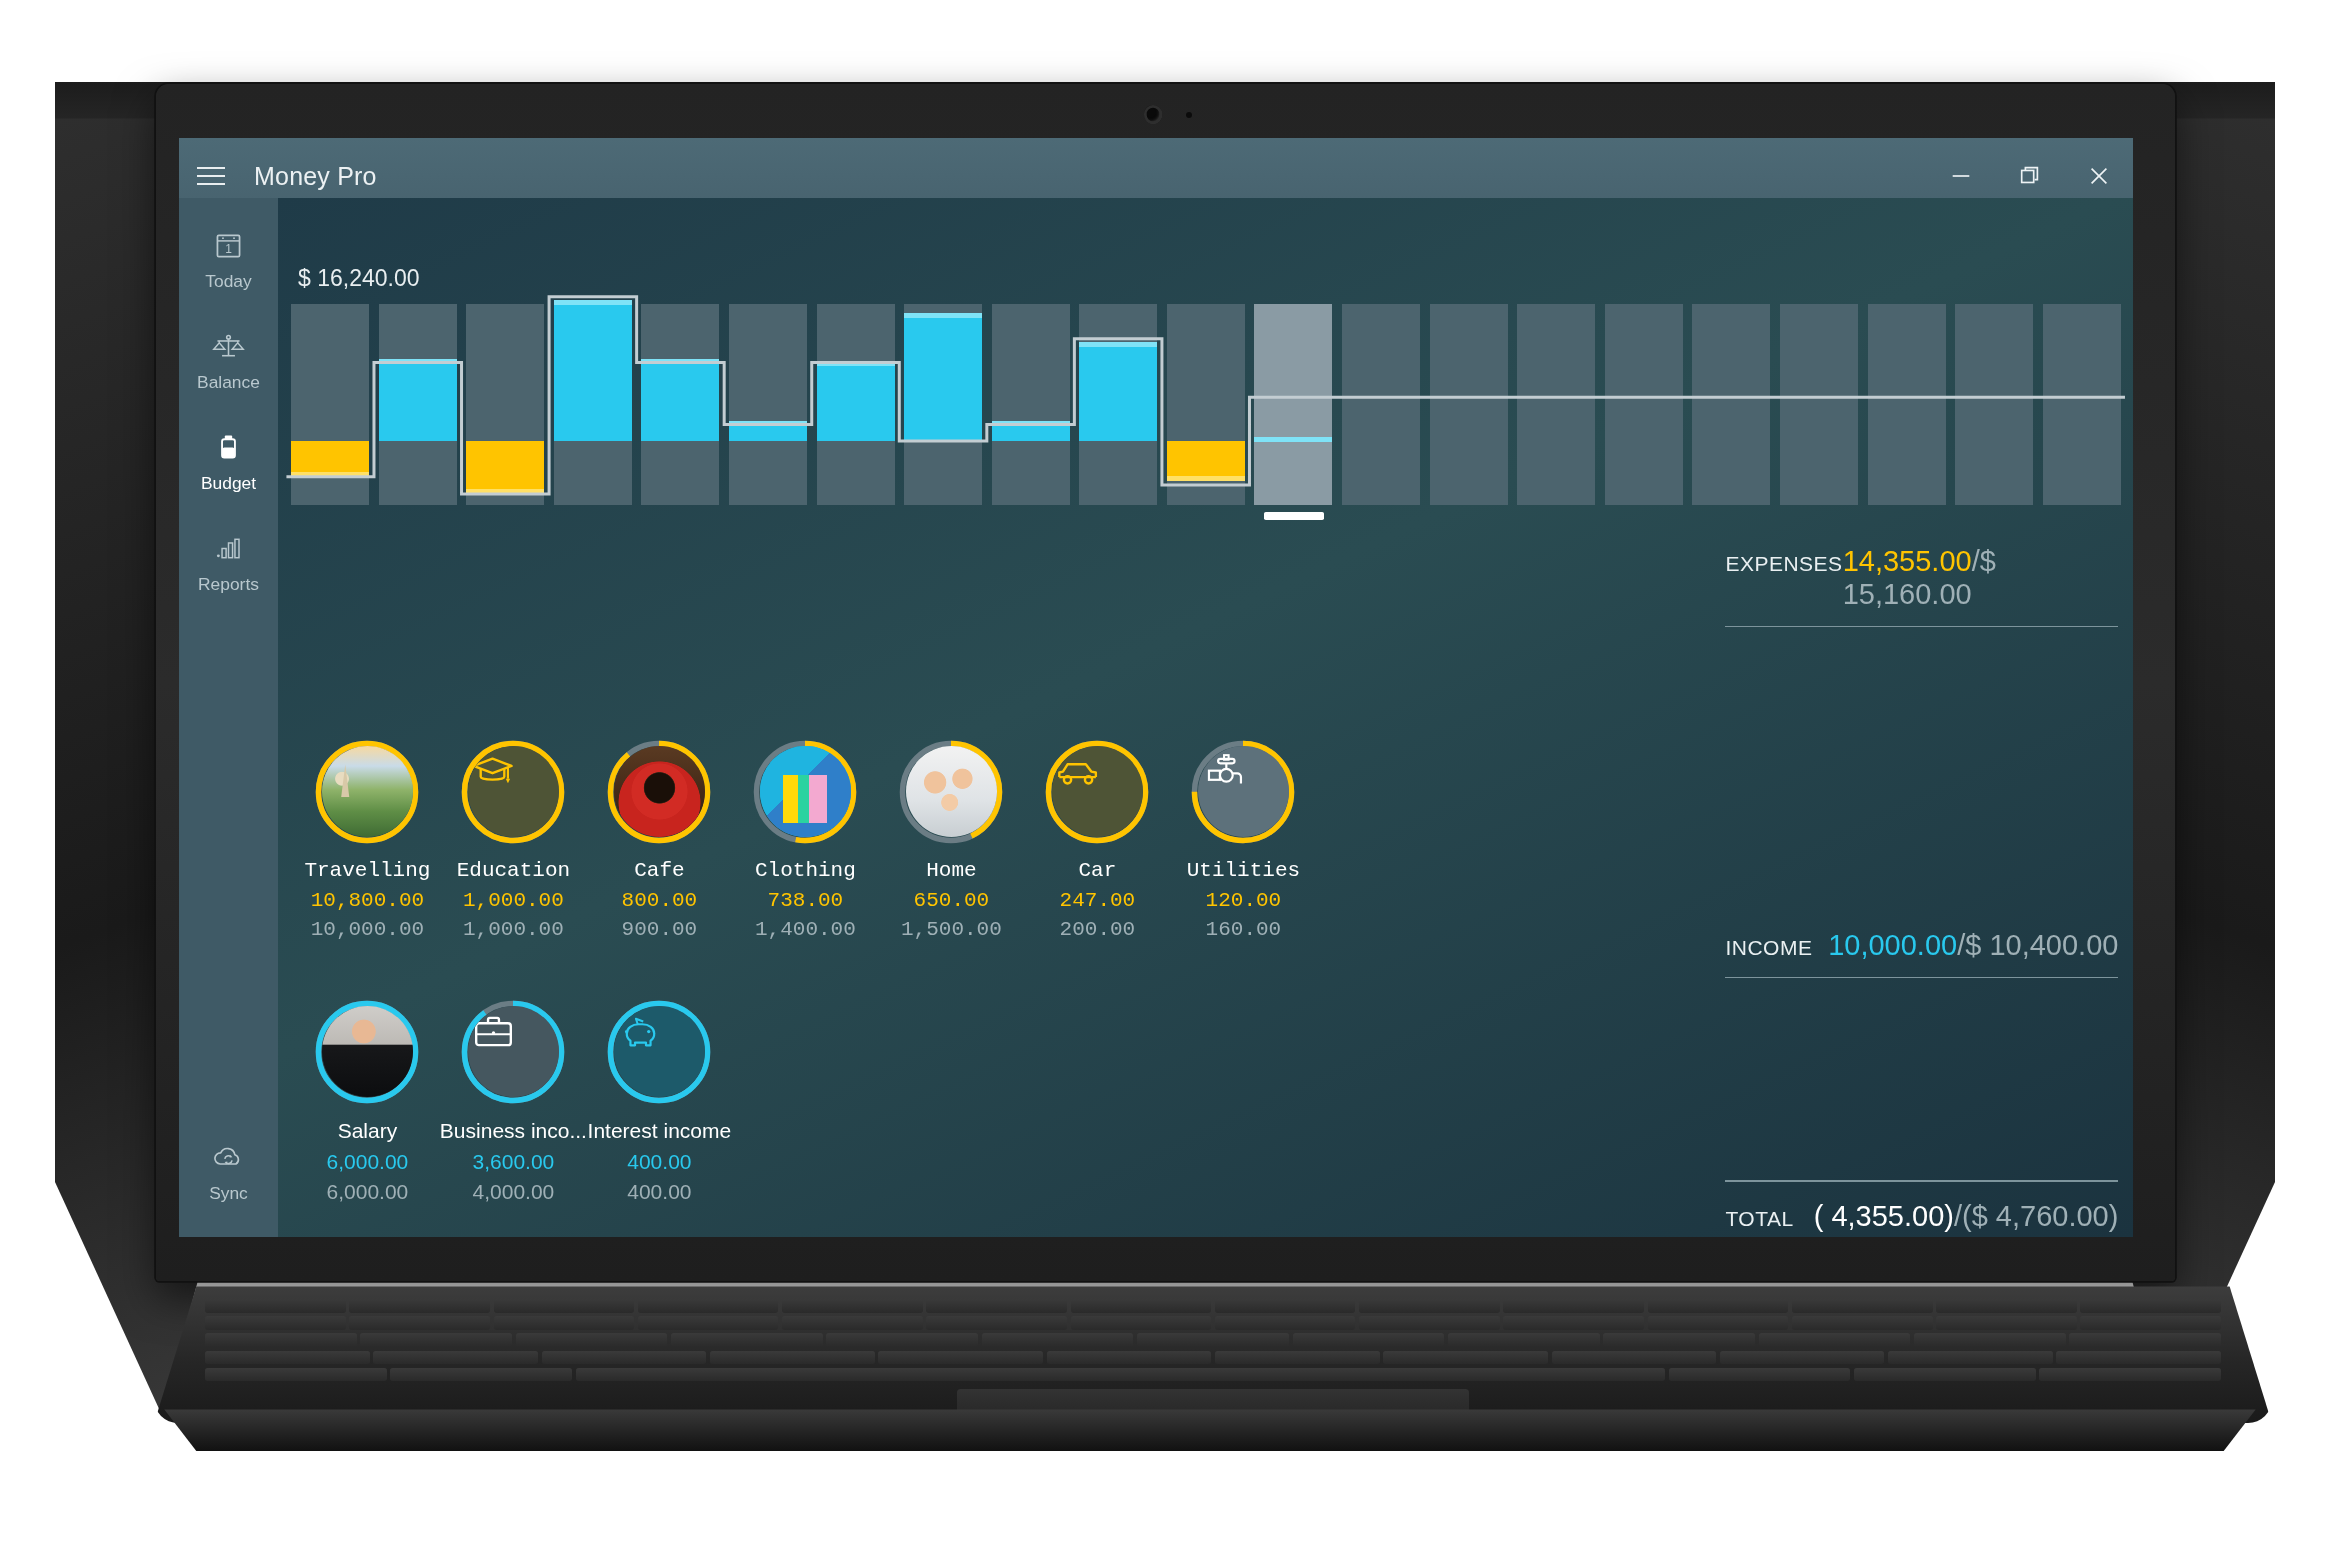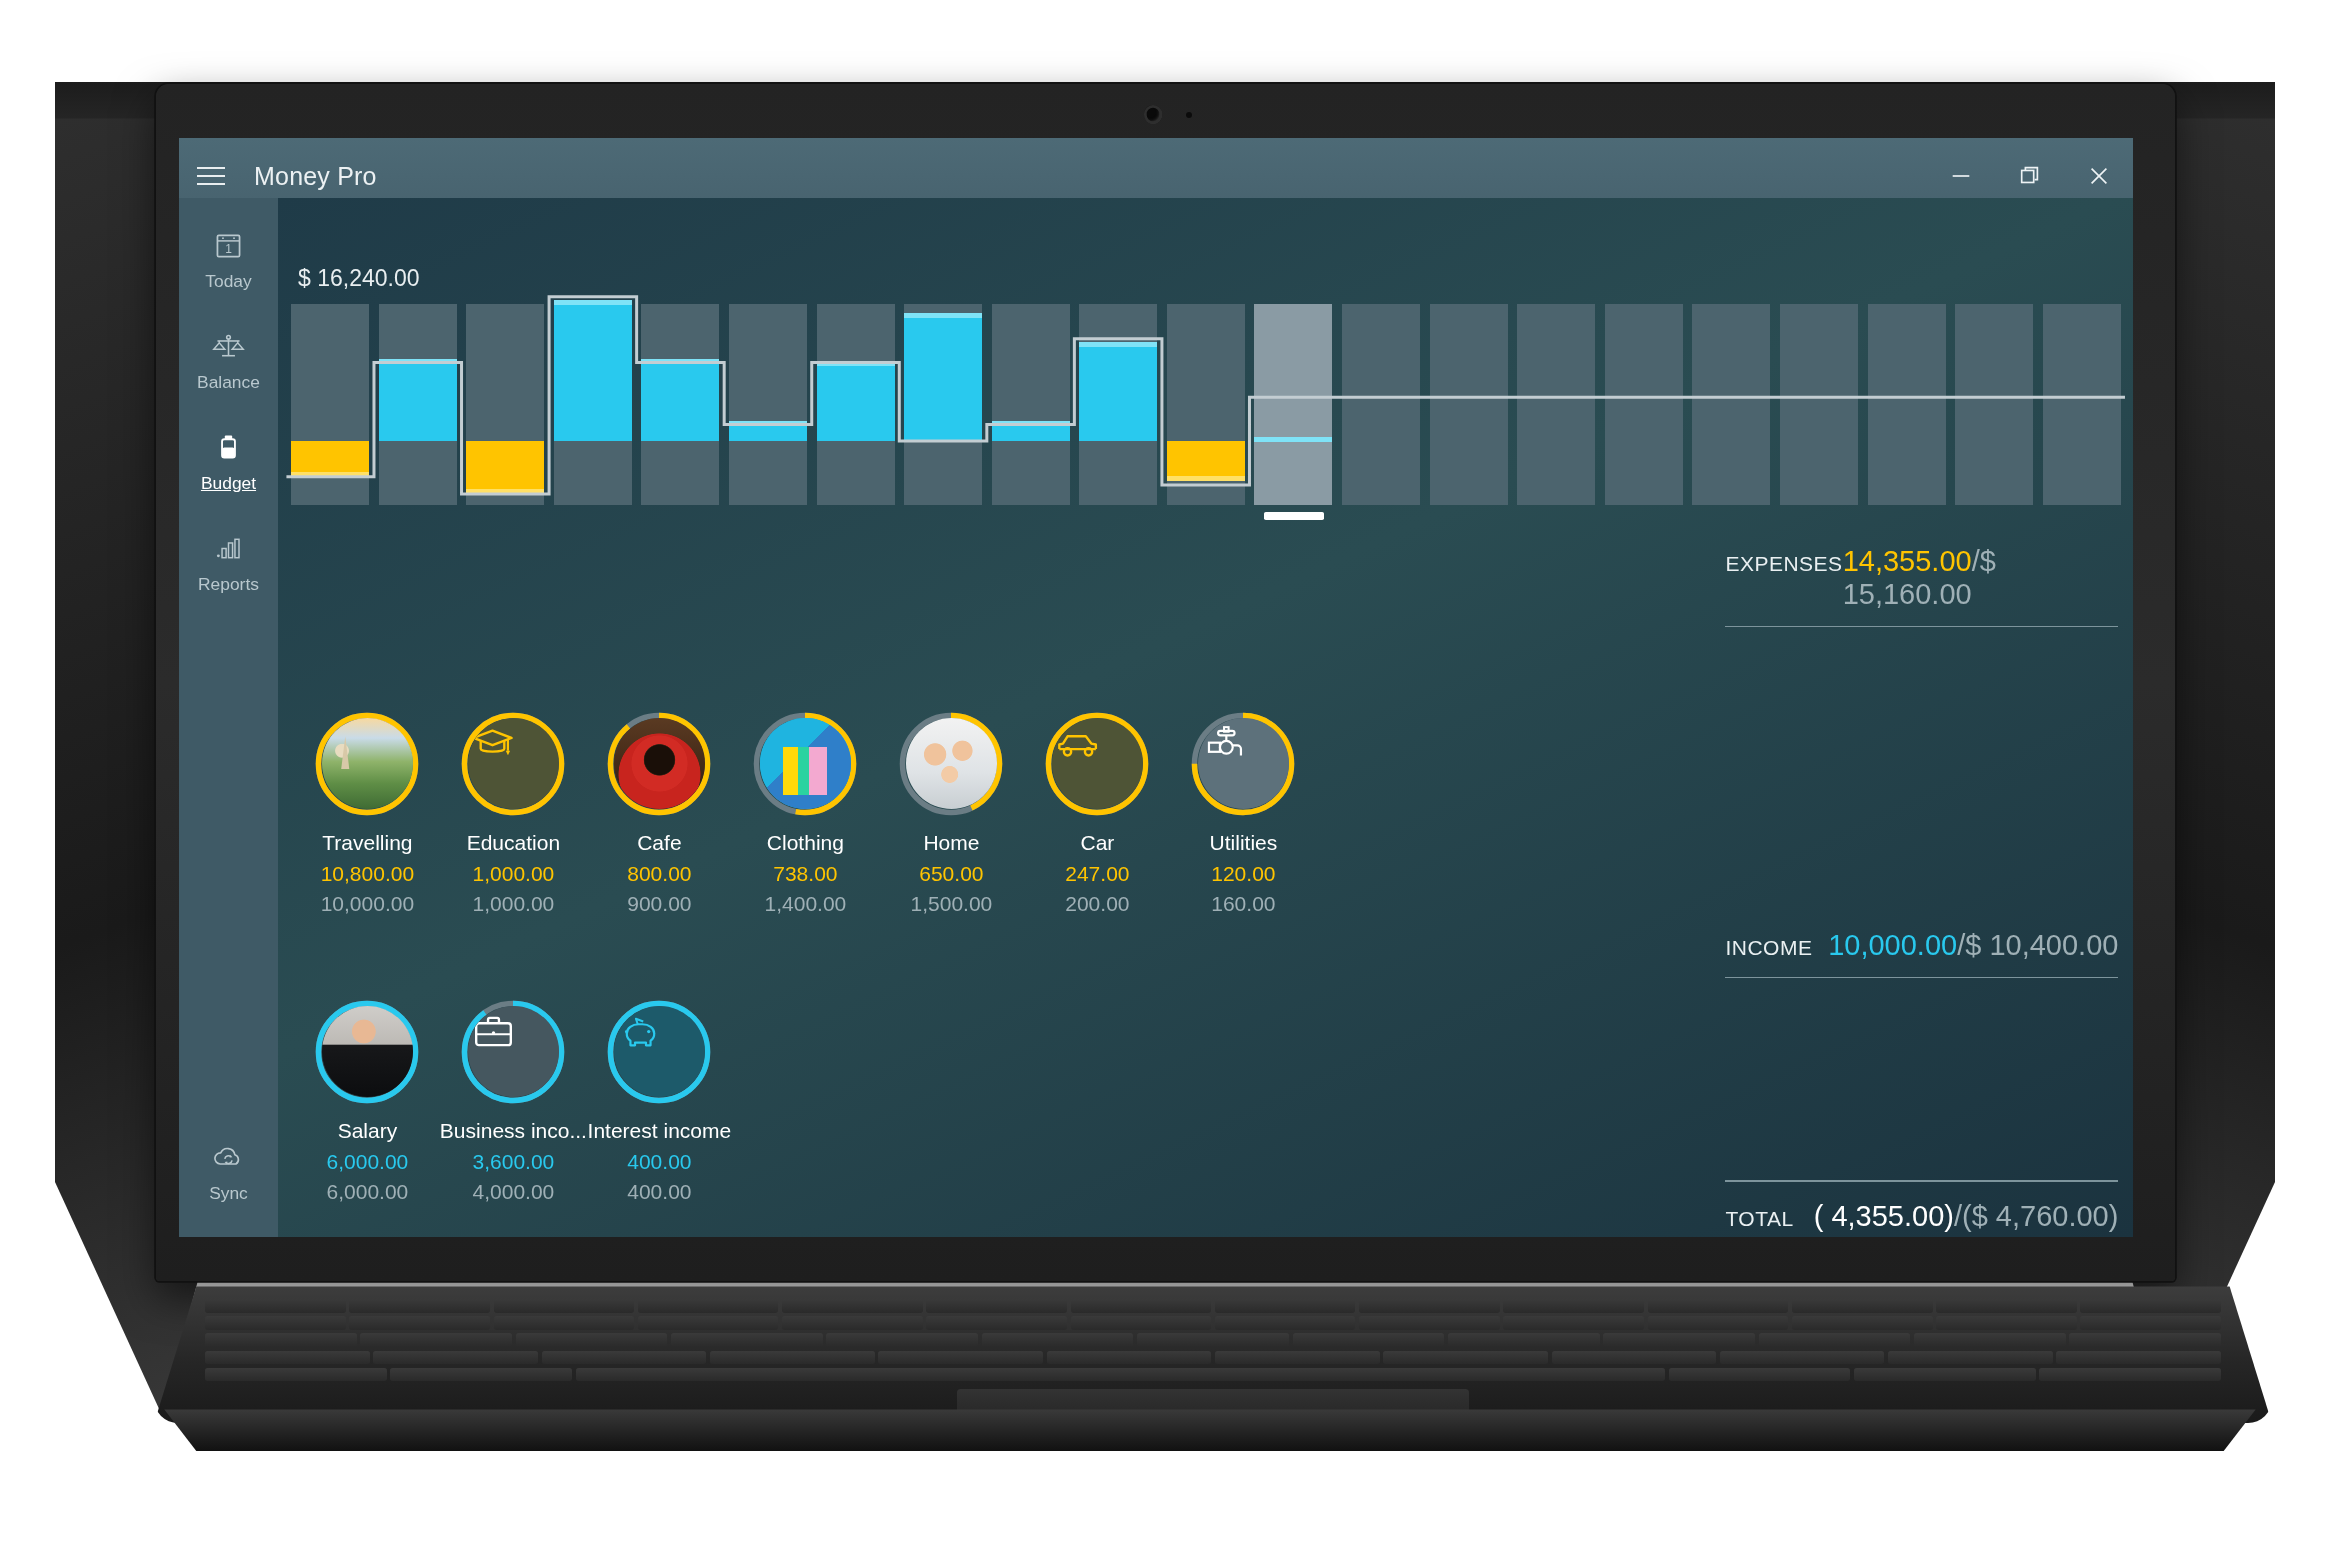--- a/index.html
+++ b/index.html
@@ -89,21 +89,21 @@
     background: #3f5a66;
     display: flex; flex-direction: column; align-items: center;
     padding-top: 16.4px;
   }
   .nav-item {
     width: 99px; padding: 11px 0 9.1px; display: flex; flex-direction: column;
     align-items: center; gap: 5.5px; cursor: pointer; margin-bottom: 14.6px;
   }
   .nav-item .ic { width: 40px; height: 40px; display:flex; align-items:center; justify-content:center; }
   .nav-item .lbl { font-size: 17.4px; color: #b9c8ce; }
-  .nav-item.active .lbl { color: #ffffff; text-decoration: underline; }
+  .nav-item.active .lbl { color: #ffffff; }
   .nav-item.active .ic svg { filter: none; }
   .nav-spacer { flex: 1; }
   .nav-item.sync { margin-bottom: 24px; }
 
   
   .content {
     position: absolute; left: 99px; top: 60px; right: 0; bottom: 0;
     background: linear-gradient(155deg, #1f3b48 0%, #2a4c52 45%, #1b333f 100%);
   }
   .toolbar {
@@ -163,21 +163,21 @@
   .summary-income { position: absolute; right: 14.6px; top: 731px; width: 393px; }
   .summary-total { position: absolute; right: 14.6px; top: 982px; width: 393px; }
   .summary-total .sum-rule { margin: 0 0 18.3px 0; }
   .summary-total .tot-actual { color: #ffffff; }
   .summary-total .tot-budget { color: #9fb0b6; }
 
   
   .cat-grid {
     position: absolute; left: 16.4px; display: flex; gap: 0px;
   }
-  .cat-grid.expenses { top: 512px; }
+  .cat-grid.expenses { top: 540px; font-family: Liberation Mono, monospace; }
   .cat-grid.income { top: 800px; align-items: flex-end; }
   .cat {
     width: 146px; display: flex; flex-direction: column; align-items: center; cursor: pointer;
   }
   .ring-wrap { position: relative; width: 108px; height: 108px; }
   .ring-wrap svg { position: absolute; inset: 0; }
   .disc {
     position: absolute; left: 8.2px; top: 8.2px; width: 91px; height: 91px;
     border-radius: 50%; overflow: hidden;
     display: flex; align-items: center; justify-content: center;

